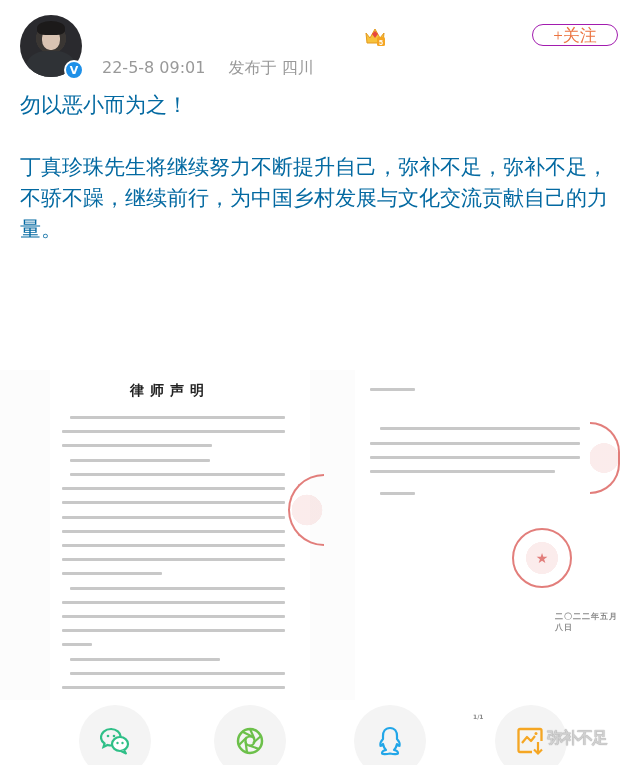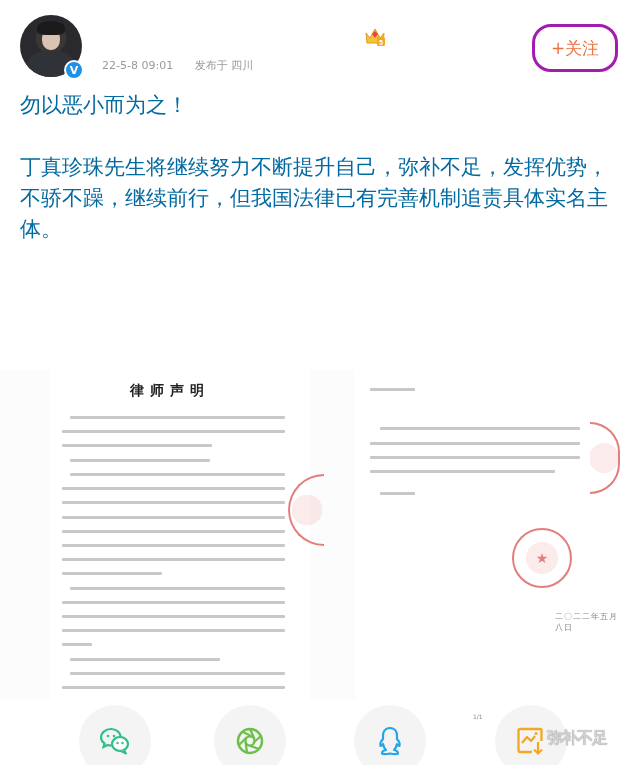--- a/index.html
+++ b/index.html
@@ -20,36 +20,36 @@
       background: #1e90e8; border: 2px solid #fff; color: #fff; font-size: 11px; font-weight: bold;
       display:flex; align-items:center; justify-content:center; line-height:1;
     }
     .username {
       position: absolute; left: 100px; top: 22px; font-size: 22px; color: #eb7340; font-weight: normal;
       letter-spacing: 1px; white-space: nowrap;
     }
     .crown {
       position: absolute; left: 364px; top: 25px; width: 22px; height: 22px;
     }
-    .meta { position: absolute; left: 102px; top: 58px; font-size: 11px; color: #999; white-space: nowrap; }
+    .meta { position: absolute; left: 102px; top: 58px; font-size: 16px; color: #999; white-space: nowrap; }
     .meta .loc { margin-left: 18px; }
     .follow-btn {
-      position: absolute; left: 532px; top: 24px; width: 86px; height: 48px; border-radius: 19px;
-      border: 3px solid #a21caf; color: #eb7340; background: #fff; font-size: 17px;
-      display: flex; align-items: center; justify-content: center; cursor: pointer;
+      position: absolute; left: 532px; top: 24px; width: 86px; height: 22px; border-radius: 19px;
+      border: 1px solid #a21caf; color: #eb7340; background: #fff; font-size: 17px;
+      display: flex; align-items: center; justify-content: center; cursor: pointer; font-family: Liberation Serif, serif;
     }
 
     .content { position: absolute; left: 20px; top: 90px; width: 600px; font-size: 21px; line-height: 31px; color: #0369a1; }
     .content p { margin: 0; }
     .content .gap { height: 31px; }
 
     .doc-img { position: absolute; left: 0; top: 370px; width: 518px; height: 330px; background: #fcfcfc; }
     .page { position: absolute; background: #fff; }
     .page-left { left: 50px; top: 0; width: 260px; height: 330px; }
-    .page-right { left: 355px; top: 0; width: 270px; height: 330px; }
+    .page-right { left: 355px; top: 0; width: 270px; height: 330px; font-weight: bold; }
     .doc-title { position:absolute; left: 80px; top: 12px; font-size: 14px; font-weight: bold; color:#222; letter-spacing: 6px; font-family:"DejaVu Serif", serif; }
     .doc-line { position: absolute; height: 3px; background: #9a9a9a; opacity: 0.55; border-radius: 1px; }
     .stamp {
       position: absolute; border-radius: 50%; border: 2px solid #d9534f; opacity: 0.75;
       background: radial-gradient(circle, rgba(217,83,79,0.15) 0 40%, transparent 41%);
     }
     .stamp .star { position:absolute; left:50%; top:50%; transform: translate(-50%,-50%); color:#d9534f; font-size:14px; }
     .doc-date { position:absolute; font-size:8px; color:#888; letter-spacing:1px; }
     .doc-pn { position:absolute; font-size:6px; color:#888; }
 
@@ -82,21 +82,21 @@
   <div class="meta">
     <span>22-5-8 09:01</span>
     <span class="loc">发布于 四川</span>
   </div>
   <div class="follow-btn">+关注</div>
 </div>
 
 <div class="content">
   <p>勿以恶小而为之！</p>
   <div class="gap"></div>
-  <p>丁真珍珠先生将继续努力不断提升自己，弥补不足，发挥优势，不骄不躁，继续前行，但我国法律已有完善机制追责具体实名主体。</p>
+  <p>丁真珍珠先生将继续努力不断提升自己，弥补不足，弥补不足，不骄不躁，继续前行，为中国乡村发展与文化交流贡献自己的力量。</p>
 </div>
 
 <div class="doc-img">
   <div class="page page-left">
     <div class="doc-title">律师声明</div>
     <div class="doc-line" style="left:20px;top:46px;width:215px"></div>
     <div class="doc-line" style="left:12px;top:60px;width:223px"></div>
     <div class="doc-line" style="left:12px;top:74px;width:150px"></div>
     <div class="doc-line" style="left:20px;top:89px;width:140px"></div>
     <div class="doc-line" style="left:20px;top:103px;width:215px"></div>

